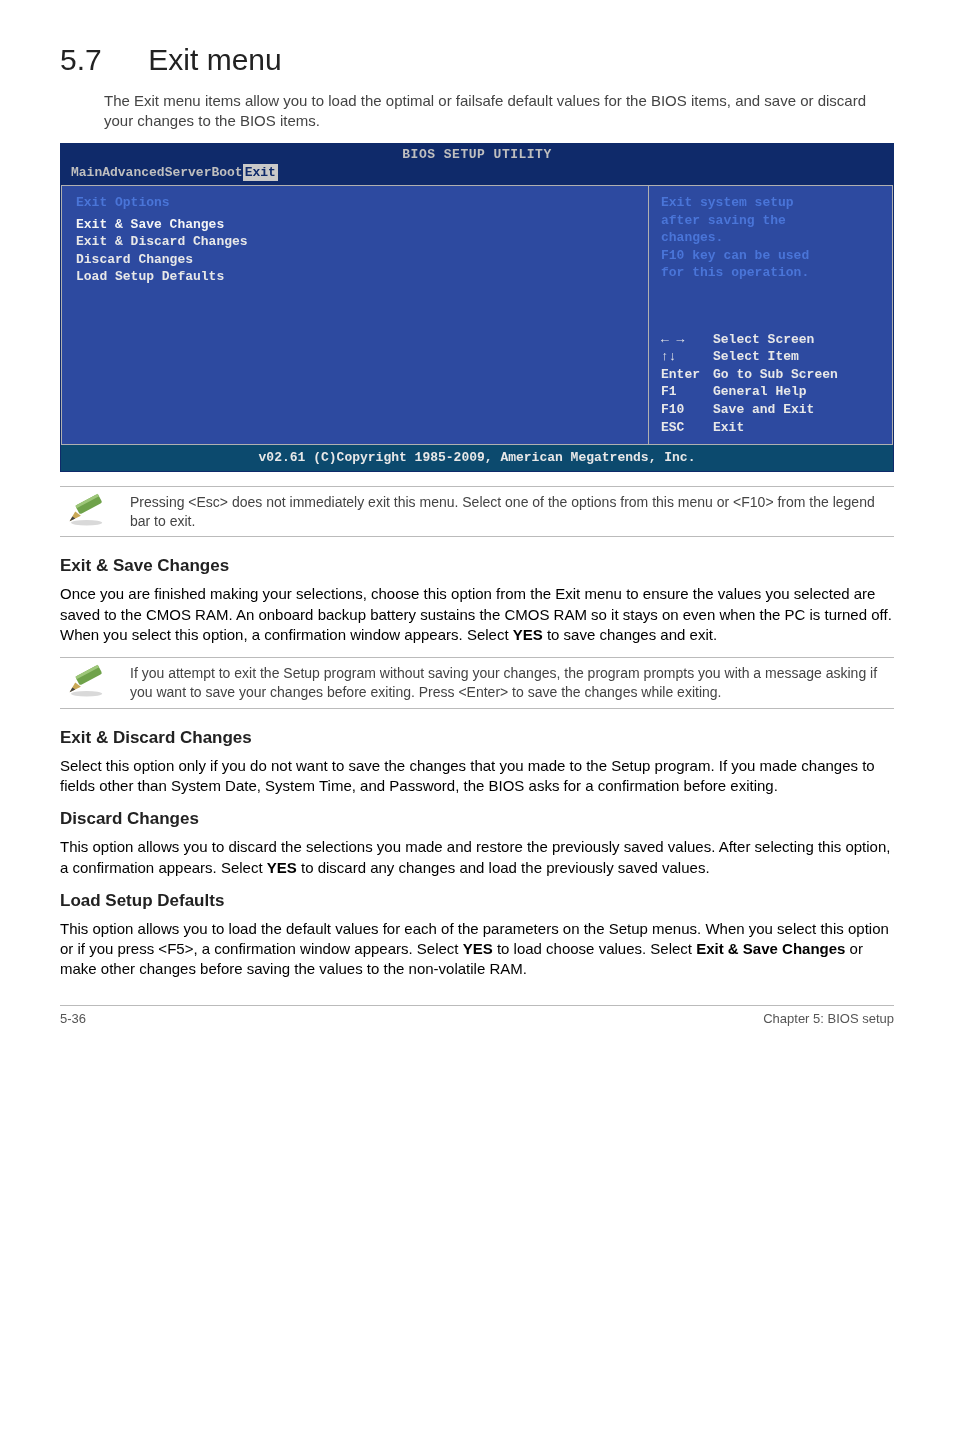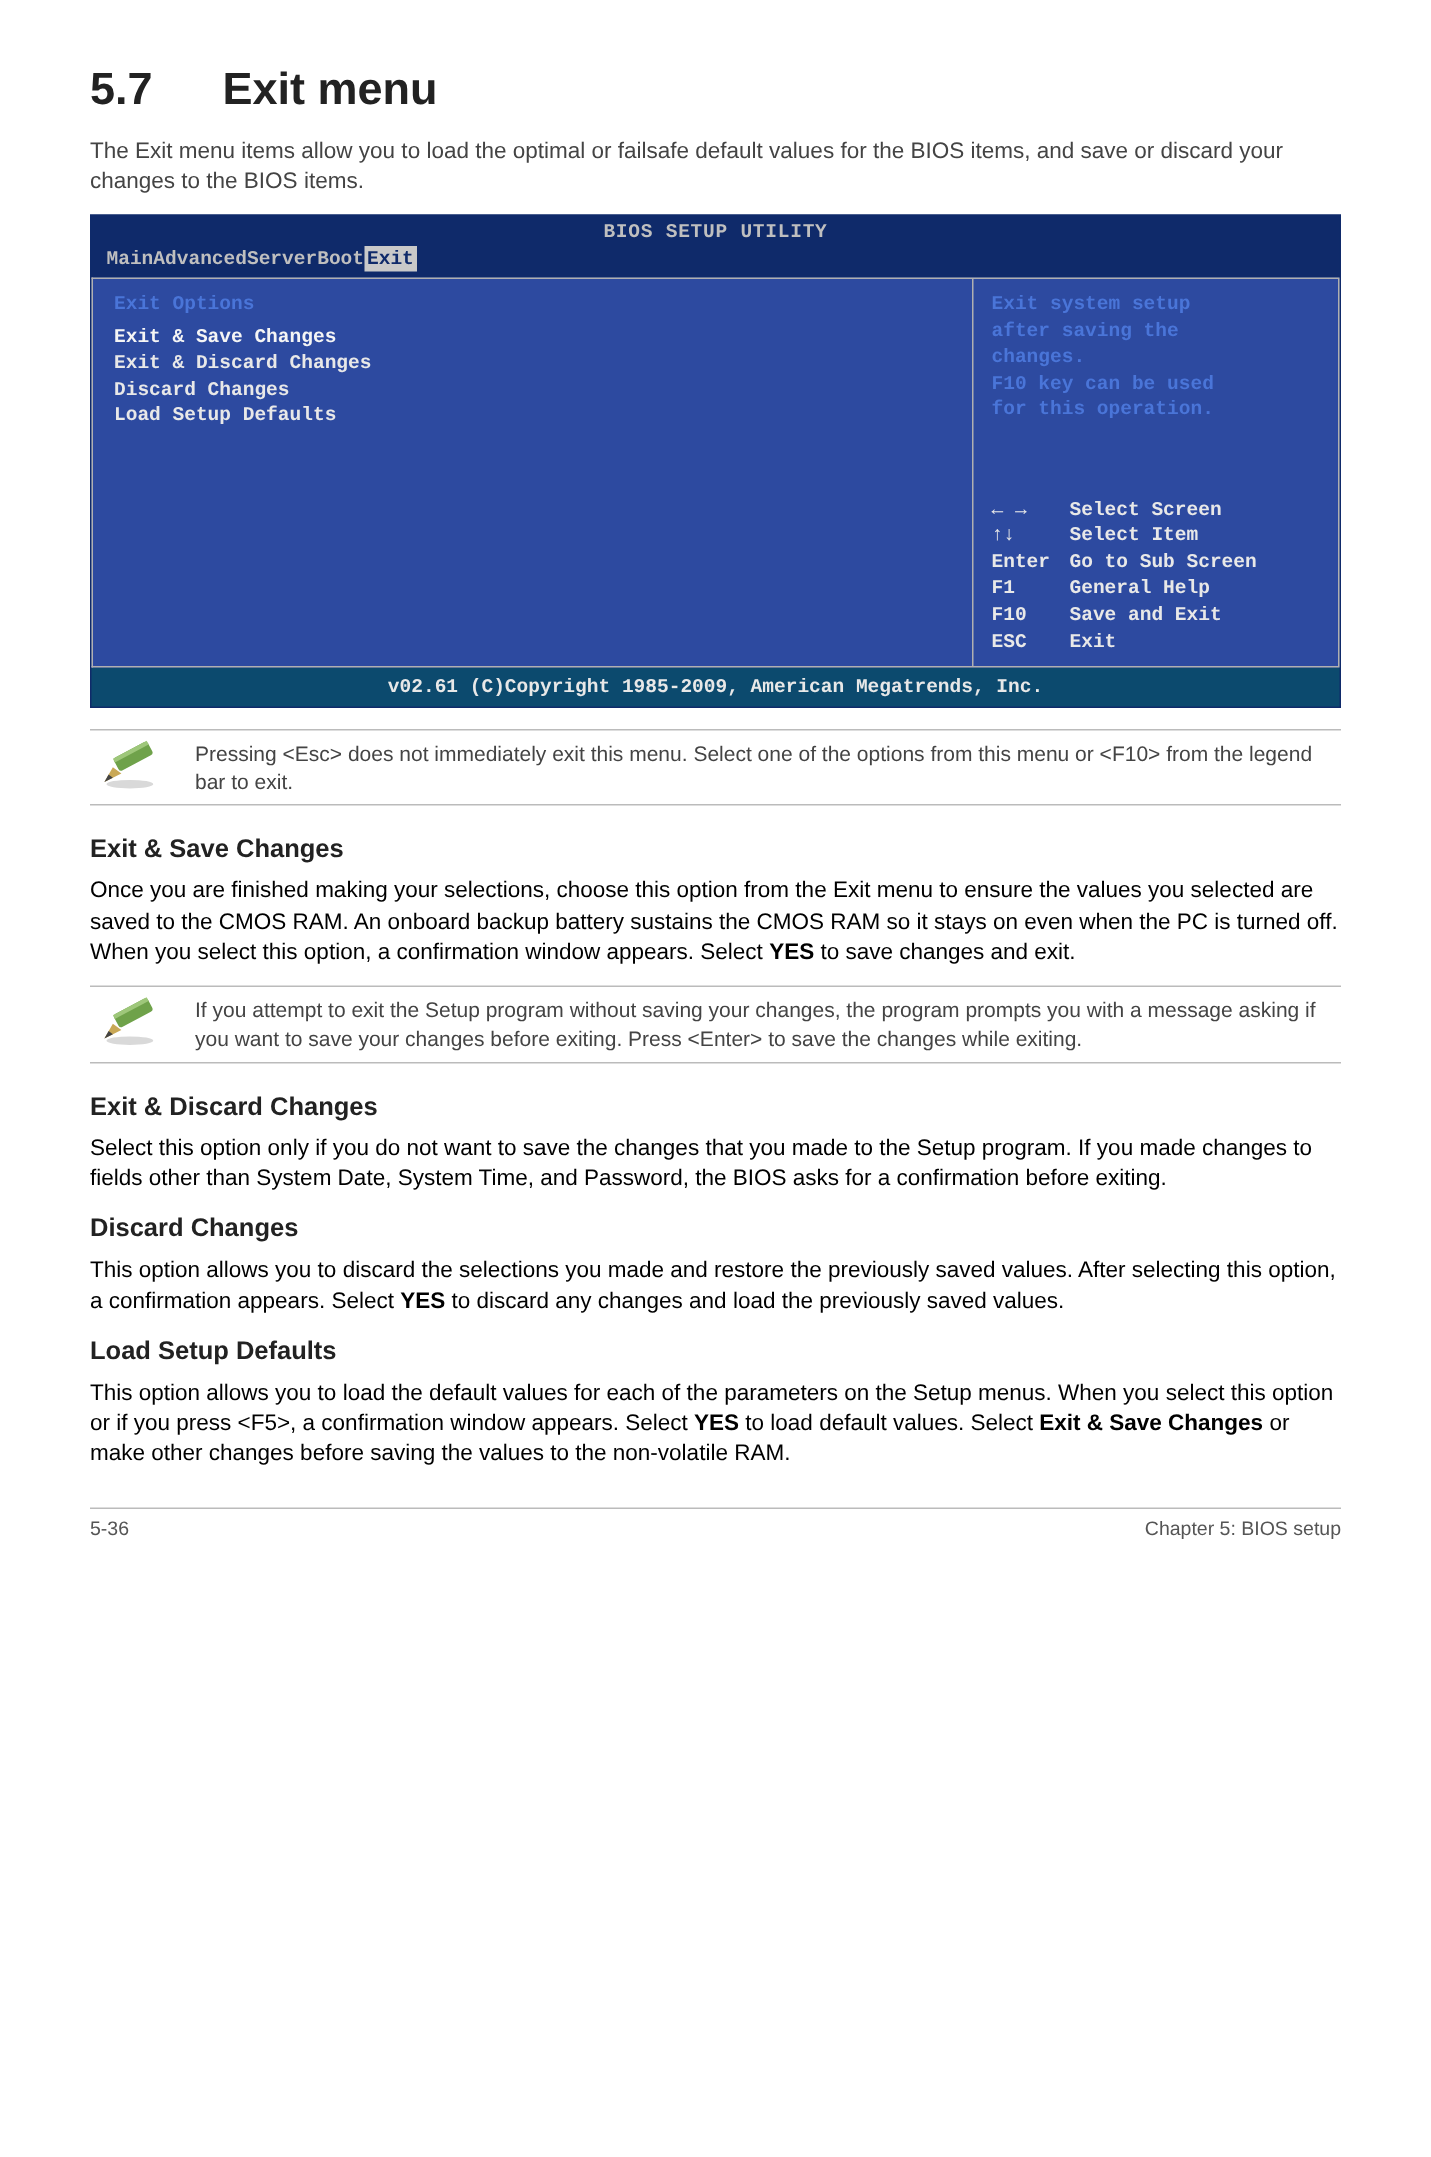--- a/index.html
+++ b/index.html
@@ -7,26 +7,26 @@
     font-family: Arial, Helvetica, sans-serif;
     background: #ffffff;
     color: #333333;
     width: 954px;
     padding: 40px 60px 20px 60px;
     font-size: 15px;
     line-height: 1.35;
   }
   h1 {
     font-size: 30px;
-    font-weight: bold;
+    font-weight: normal;
     color: #222;
     margin-bottom: 10px;
   }
   h1 .num { display: inline-block; min-width: 80px; }
-  p.intro { color: #444; margin-bottom: 12px; }
+  p.intro { color: #444; margin-bottom: 12px; margin-left: 44px; }
 
   
   .bios {
     font-family: "Courier New", monospace;
     font-size: 13px;
     color: #bfbfbf;
     background: #0f2a6a;
     border: 1px solid #0f2a6a;
     width: 100%;
     margin-bottom: 14px;
@@ -201,19 +201,19 @@
 <h2 class="sub">Exit &amp; Discard Changes</h2>
 <p class="body">Select this option only if you do not want to save the changes that you made to the Setup program. If you made changes to fields other than System Date, System Time, and Password, the BIOS asks for a confirmation before exiting.</p>
 
 <h2 class="sub">Discard Changes</h2>
 <p class="body">
   <span>This option allows you to discard the selections you made and restore the previously saved values. After selecting this option, a confirmation appears. Select </span><strong>YES</strong><span> to discard any changes and load the previously saved values.</span>
 </p>
 
 <h2 class="sub">Load Setup Defaults</h2>
 <p class="body">
-  <span>This option allows you to load the default values for each of the parameters on the Setup menus. When you select this option or if you press &lt;F5&gt;, a confirmation window appears. Select </span><strong>YES</strong><span> to load default values. Select </span><strong>Exit &amp; Save Changes</strong><span> or make other changes before saving the values to the non-volatile RAM.</span>
+  <span>This option allows you to load the default values for each of the parameters on the Setup menus. When you select this option or if you press &lt;F5&gt;, a confirmation window appears. Select </span><strong>YES</strong><span> to load choose values. Select </span><strong>Exit &amp; Save Changes</strong><span> or make other changes before saving the values to the non-volatile RAM.</span>
 </p>
 
 <div class="footer">
   <span>5-36</span>
   <span>Chapter 5: BIOS setup</span>
 </div>
 
 </body></html>

